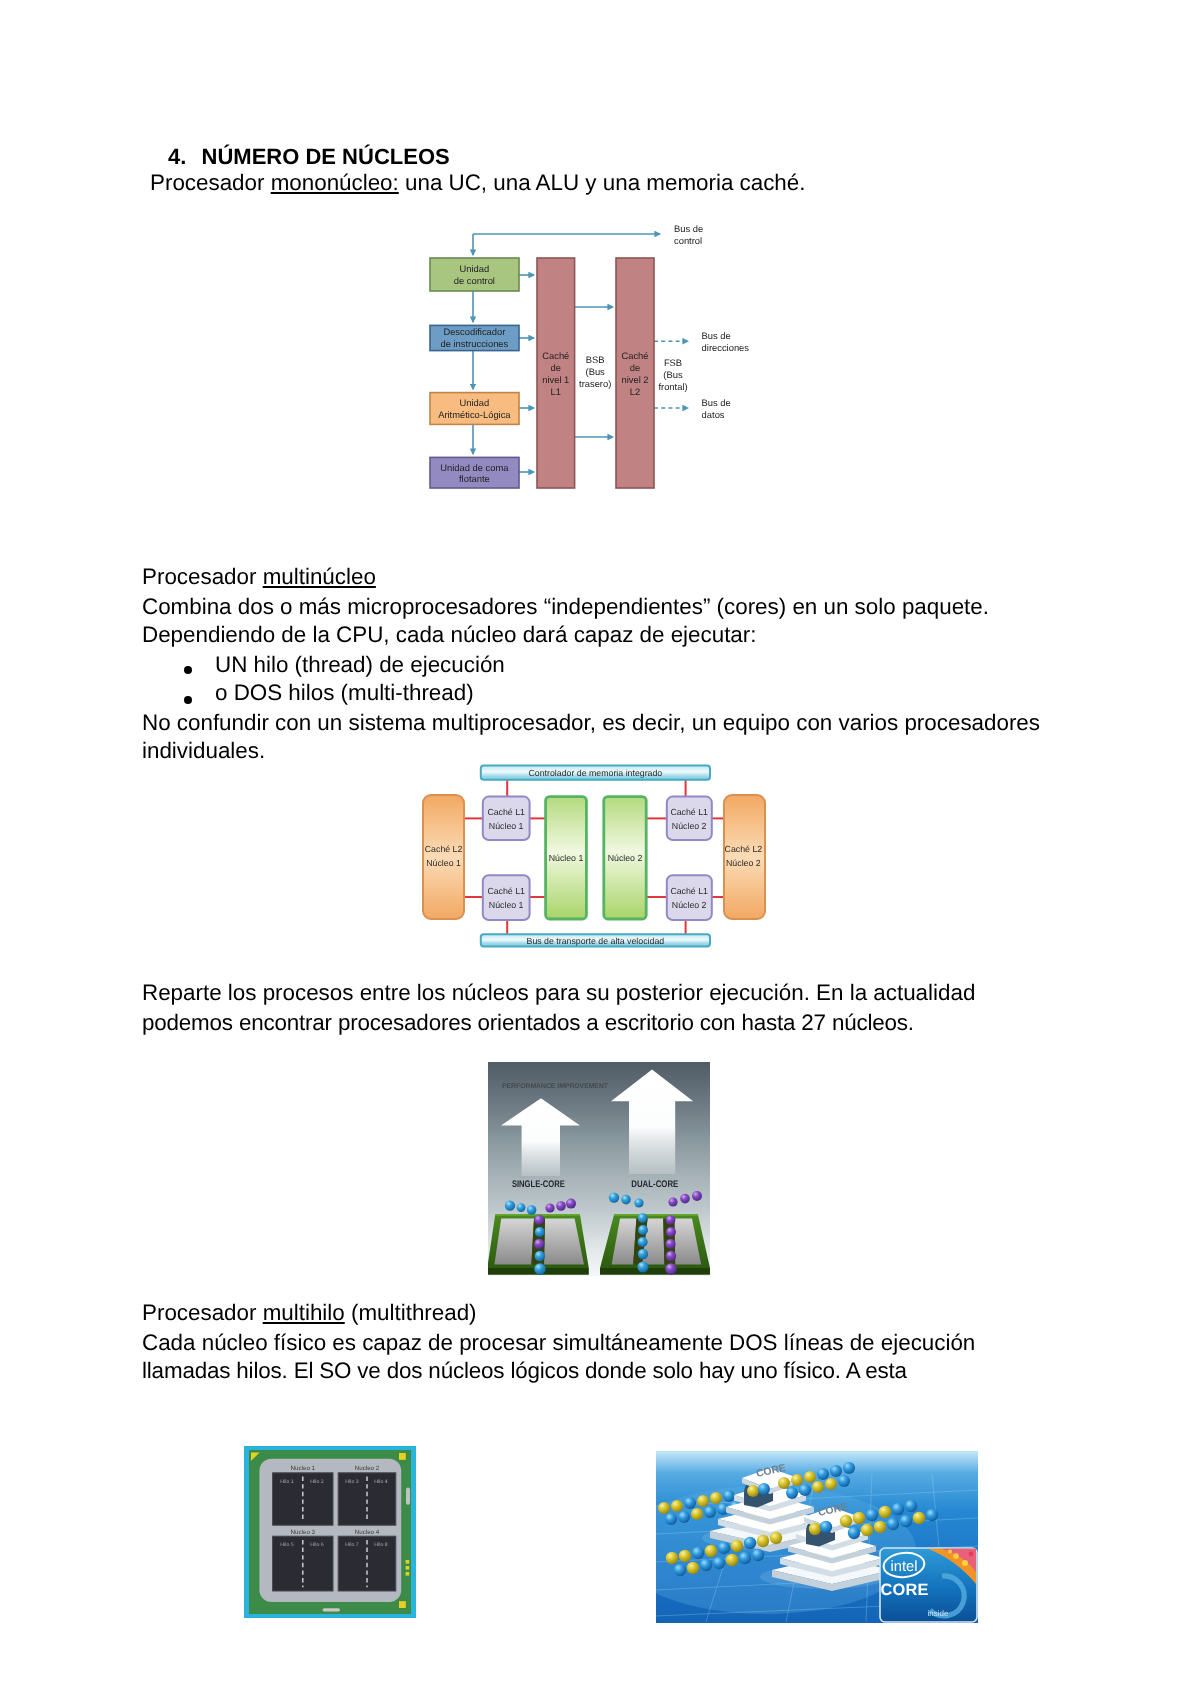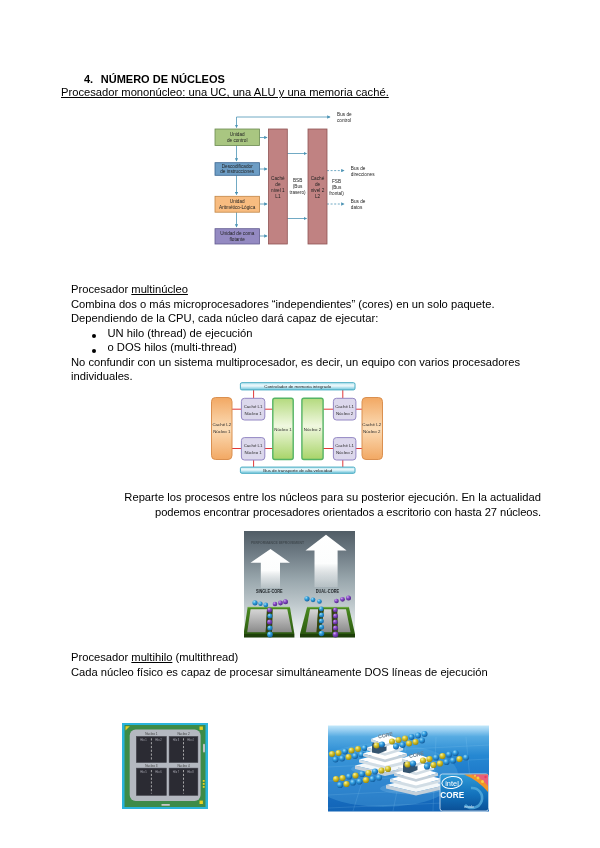--- a/index.html
+++ b/index.html
@@ -7,21 +7,21 @@
   .abs{position:absolute;}
   .t{font-size:11.2px;line-height:14.5px;letter-spacing:0px;}
   .blt{display:inline-block;width:4px;height:4px;border-radius:50%;background:#000;margin-right:11.5px;position:relative;top:1.6px;margin-left:-0.5px;}
   u{text-decoration:underline;}
 </style>
 </head>
 <body>
 
 <div class="abs t" style="left:84px;top:72.2px;font-weight:bold;font-size:11px;"><span style="margin-right:7.6px;">4.</span>NÚMERO DE NÚCLEOS</div>
 
-<div class="abs t" style="left:61px;top:85.3px;text-decoration:underline;">Procesador <u>mononúcleo:</u> una UC, una ALU y una memoria caché.</div>
+<div class="abs t" style="left:75px;top:85.3px;">Procesador <u>mononúcleo:</u> una UC, una ALU y una memoria caché.</div>
 
 <svg class="abs" style="left:205px;top:110px;filter:blur(0.35px);" width="175" height="140" viewBox="0 0 175 140">
 <defs>
 <marker id="ar" viewBox="0 0 6 6" refX="5" refY="3" markerWidth="4.2" markerHeight="4.2" orient="auto">
         <path d="M0 0L6 3L0 6z" fill="#4d94b5"></path>
       </marker>
 </defs>
 <g stroke="#4d94b5" stroke-width="0.8" fill="none">
   <path d="M31.5 7 H125" marker-end="url(#ar)"></path>
   <path d="M31.5 7 V17.5" marker-end="url(#ar)"></path>
@@ -147,21 +147,21 @@
       <text x="48.1" y="75.8">Núcleo 1</text>
   <text x="139.6" y="29.5">Caché L1</text>
       <text x="139.6" y="36.5">Núcleo 2</text>
   <text x="139.6" y="68.8">Caché L1</text>
       <text x="139.6" y="75.8">Núcleo 2</text>
   <text x="78" y="52.5">Núcleo 1</text>
   <text x="107.5" y="52.5">Núcleo 2</text>
 </g>
 </svg>
 
-<div class="abs t" style="left:71px;top:490.3px;width:470px;text-align:right;">
+<div class="abs t" style="left:71px;top:490.3px;width:470px;">
 Reparte los procesos entre los núcleos para su posterior ejecución. En la actualidad<br>
 <span style="letter-spacing:-0.085px;">podemos encontrar procesadores orientados a escritorio con hasta 27 núcleos.</span>
 </div>
 
 <svg class="abs" style="left:244px;top:531px;filter:blur(0.3px);" width="111" height="108" viewBox="0 0 111 108">
 <defs>
 <linearGradient id="sky" x1="0" y1="0" x2="0" y2="1">
   <stop offset="0" stop-color="#515d66"></stop>
         <stop offset="0.2" stop-color="#6d7a83"></stop>
         <stop offset="0.45" stop-color="#98a6ac"></stop>
@@ -247,20 +247,21 @@
   <circle cx="91.5" cy="85" r="2.5" fill="url(#psp)"></circle>
   <circle cx="91.3" cy="91" r="2.5" fill="url(#psp)"></circle>
   <circle cx="91.5" cy="97" r="2.6" fill="url(#psp)"></circle>
   <circle cx="91.5" cy="103.5" r="2.9" fill="url(#psp)"></circle>
 </g>
 </svg>
 
 <div class="abs t" style="left:71px;top:650.3px;width:470px;">
 Procesador <u>multihilo</u> (multithread)<br>
 Cada núcleo físico es capaz de procesar simultáneamente DOS líneas de ejecución<br>
+<span style="letter-spacing:-0.08px;">llamadas hilos. El SO ve dos núcleos lógicos donde solo hay uno físico. A esta</span>
 </div>
 
 <svg class="abs" style="left:122px;top:722px;filter:blur(0.3px);" width="86" height="88" viewBox="0 0 86 88">
 <rect x="0" y="1" width="86" height="86" fill="#2ab4dc"></rect>
 <rect x="2.5" y="3" width="81" height="82" fill="#3d8b48"></rect>
 <rect x="7.7" y="7.4" width="70.9" height="71.6" rx="6" fill="#b4b8c0"></rect>
 <g fill="#2b2b33" stroke="#46464f" stroke-width="0.5">
   <rect x="14.3" y="14.4" width="30.2" height="26.2"></rect>
   <rect x="47.1" y="14.4" width="28.8" height="26.2"></rect>
   <rect x="14.3" y="46.1" width="30.2" height="27.4"></rect>

